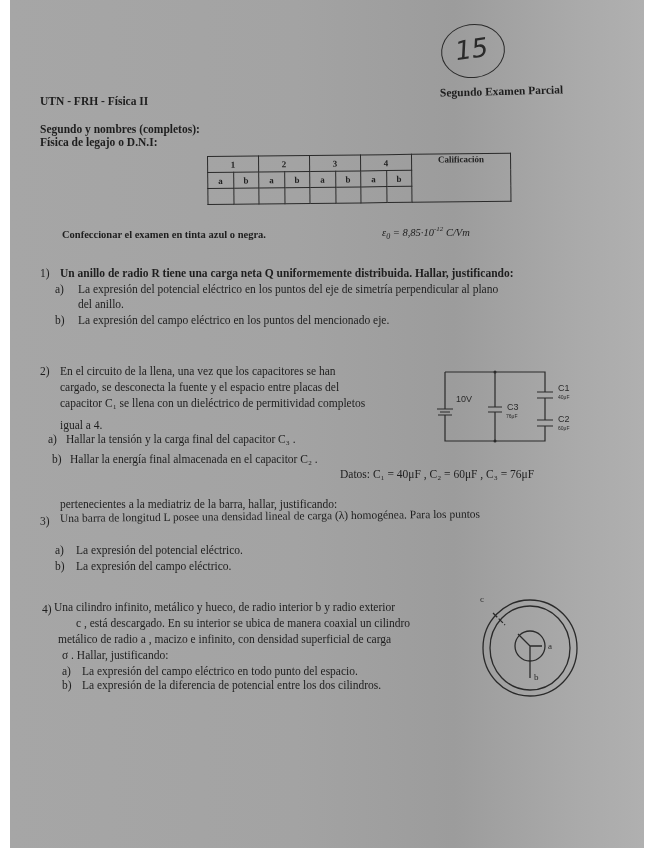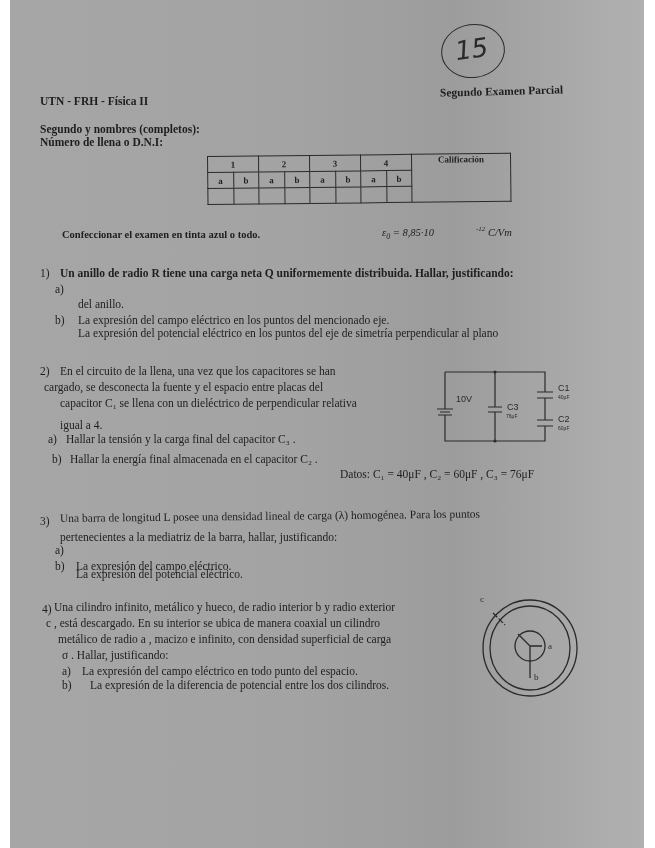--- a/index.html
+++ b/index.html
@@ -27,34 +27,34 @@
   }
   table.grades {
     position:absolute; left:207px; top:156px; border-collapse:collapse;
     transform:rotate(-0.6deg); transform-origin:left top;
   }
   table.grades td {
     border:1.5px solid #2a2a2a; height:15px; padding:0;
     font-size:9px; font-weight:bold; text-align:center; color:#222;
   }
   .sub { font-size:8px; vertical-align:sub; }
-  .sup { font-size:7px; vertical-align:super;margin-left:42px; }
+  .sup { font-size:7px; vertical-align:super; }
 </style>
 </head>
 <body>
 
 <div class="paper"></div>
 
 <div class="grade-circle"></div>
 <div class="grade-num">15</div>
 
 <div class="abs t b" style="left:440px;top:84px;transform:rotate(-1.5deg);">Segundo Examen Parcial</div>
 <div class="abs t b" style="left:40px;top:94px;">UTN - FRH - Física II</div>
 <div class="abs t b" style="left:40px;top:122px;">Segundo y nombres (completos):</div>
-<div class="abs t b" style="left:40px;top:135px;">Número de llena o D.N.I:</div>
+<div class="abs t b" style="left:40px;top:135px;">Física de legajo o D.N.I:</div>
 
 <table class="grades">
   <tbody>
       <tr>
     <td colspan="2" style="width:50px">1</td>
     <td colspan="2" style="width:50px">2</td>
     <td colspan="2" style="width:50px">3</td>
     <td colspan="2" style="width:50px">4</td>
     <td rowspan="3" style="width:98px;vertical-align:top;font-size:9px;">Calificación</td>
   </tr>
@@ -74,37 +74,37 @@
     <td></td>
         <td></td>
     <td></td>
         <td></td>
     <td></td>
         <td></td>
   </tr>
 </tbody>
   </table>
 
-<div class="abs t b" style="left:62px;top:228px;font-size:10.5px;">Confeccionar el examen en tinta azul o todo.</div>
+<div class="abs t b" style="left:62px;top:228px;font-size:10.5px;">Confeccionar el examen en tinta azul o negra.</div>
 <div class="abs t" style="left:382px;top:222px;font-size:10.5px;font-style:italic;">
   <span>ε</span><span class="sub">0</span><span> = 8,85·10</span><span class="sup">-12</span><span> C/Vm</span>
 </div>
 
 <div class="abs t" style="left:40px;top:266px;">1)</div>
 <div class="abs t" style="left:60px;top:266px;font-weight:bold;">Un anillo de radio R tiene una carga neta Q uniformemente distribuida.  Hallar, justificando:</div>
 <div class="abs t" style="left:55px;top:282px;">a)</div>
-<div class="abs t" style="left:78px;top:282px;margin-top:44px;">La expresión del potencial eléctrico en los puntos del eje de simetría perpendicular al  plano</div>
+<div class="abs t" style="left:78px;top:282px;">La expresión del potencial eléctrico en los puntos del eje de simetría perpendicular al  plano</div>
 <div class="abs t" style="left:78px;top:297px;">del anillo.</div>
 <div class="abs t" style="left:55px;top:313px;">b)</div>
 <div class="abs t" style="left:78px;top:313px;">La expresión del campo eléctrico en los puntos del  mencionado eje.</div>
 
 <div class="abs t" style="left:40px;top:364px;">2)</div>
 <div class="abs t" style="left:60px;top:364px;">En el circuito de la llena, una vez que los capacitores se han</div>
-<div class="abs t" style="left:44px;top:380px;">cargado, se desconecta la fuente y el espacio entre placas del</div>
-<div class="abs t" style="left:60px;top:396px;">capacitor C₁  se llena con un dieléctrico de perpendicular relativa</div>
+<div class="abs t" style="left:60px;top:380px;">cargado, se desconecta la fuente y el espacio entre placas del</div>
+<div class="abs t" style="left:60px;top:396px;">capacitor C₁  se llena con un dieléctrico de permitividad completos</div>
 <div class="abs t" style="left:60px;top:418px;">igual a 4.</div>
 <div class="abs t" style="left:48px;top:432px;">a)</div>
 <div class="abs t" style="left:66px;top:432px;">Hallar la tensión y la carga final del capacitor C₃ .</div>
 <div class="abs t" style="left:52px;top:452px;">b)</div>
 <div class="abs t" style="left:70px;top:452px;">Hallar la energía  final almacenada  en el capacitor C₂ .</div>
 <div class="abs t" style="left:340px;top:467px;">Datos: C₁ = 40μF , C₂ = 60μF , C₃ = 76μF</div>
 
 <svg class="abs" style="left:420px;top:362px;" width="170" height="85">
   <g stroke="#2a2a2a" stroke-width="1.2" fill="none">
     <path d="M25 10 H125 V30 M125 36 V58 M125 64 V79 H25 V53 M25 47 V10"></path>
@@ -120,35 +120,35 @@
   <text x="87" y="48" font-size="9" fill="#2a2a2a" font-family="Liberation Sans, sans-serif">C3</text>
   <text x="86" y="56" font-size="5" fill="#2a2a2a" font-family="Liberation Sans, sans-serif">76μF</text>
   <text x="138" y="29" font-size="9" fill="#2a2a2a" font-family="Liberation Sans, sans-serif">C1</text>
   <text x="138" y="37" font-size="5" fill="#2a2a2a" font-family="Liberation Sans, sans-serif">40μF</text>
   <text x="138" y="60" font-size="9" fill="#2a2a2a" font-family="Liberation Sans, sans-serif">C2</text>
   <text x="138" y="68" font-size="5" fill="#2a2a2a" font-family="Liberation Sans, sans-serif">60μF</text>
 </svg>
 
 <div class="abs t" style="left:40px;top:514px;">3)</div>
 <div class="abs t" style="left:60px;top:511px;transform:rotate(-0.6deg);transform-origin:left;">Una barra de longitud L posee una densidad lineal de carga (λ) homogénea. Para los puntos</div>
-<div class="abs t" style="left:60px;top:530px;">pertenecientes a la mediatriz de la barra, hallar, justificando:</div>
+<div class="abs t" style="left:60px;top:497px;">pertenecientes a la mediatriz de la barra, hallar, justificando:</div>
 <div class="abs t" style="left:55px;top:543px;">a)</div>
-<div class="abs t" style="left:76px;top:543px;margin-top:24px;">La expresión del potencial eléctrico.</div>
+<div class="abs t" style="left:76px;top:543px;">La expresión del potencial eléctrico.</div>
 <div class="abs t" style="left:55px;top:559px;">b)</div>
 <div class="abs t" style="left:76px;top:559px;font-family:Liberation Serif, serif;">La expresión del campo eléctrico.</div>
 
 <div class="abs t" style="left:42px;top:602px;">4)</div>
 <div class="abs t" style="left:54px;top:600px;">Una cilindro infinito, metálico y hueco, de radio interior b y radio exterior</div>
-<div class="abs t" style="left:46px;top:616px;">c , está descargado. En su interior se ubica de manera coaxial un cilindro</div>
+<div class="abs t" style="left:76px;top:616px;">c , está descargado. En su interior se ubica de manera coaxial un cilindro</div>
 <div class="abs t" style="left:58px;top:632px;">metálico de radio a , macizo e infinito, con densidad superficial de carga</div>
 <div class="abs t" style="left:62px;top:648px;">σ . Hallar, justificando:</div>
 <div class="abs t" style="left:62px;top:664px;">a)</div>
 <div class="abs t" style="left:82px;top:664px;">La expresión del campo eléctrico en todo punto del espacio.</div>
 <div class="abs t" style="left:62px;top:678px;">b)</div>
-<div class="abs t" style="left:82px;top:678px;margin-left:8px;">La expresión de la diferencia de potencial entre los dos cilindros.</div>
+<div class="abs t" style="left:82px;top:678px;">La expresión de la diferencia de potencial entre los dos cilindros.</div>
 
 <svg class="abs" style="left:470px;top:590px;" width="140" height="120">
   <g stroke="#2a2a2a" stroke-width="1.3" fill="none">
     <ellipse cx="60" cy="58" rx="47" ry="48"></ellipse>
     <ellipse cx="60" cy="58" rx="40" ry="42"></ellipse>
     <circle cx="60" cy="56" r="15"></circle>
     <path d="M60 56 L48 44 M60 56 L72 56 M60 56 L60 70"></path>
     <path d="M23 23 L35 35" stroke-dasharray="6,2"></path>
     <path d="M60 70 L60 88"></path>
   </g>

